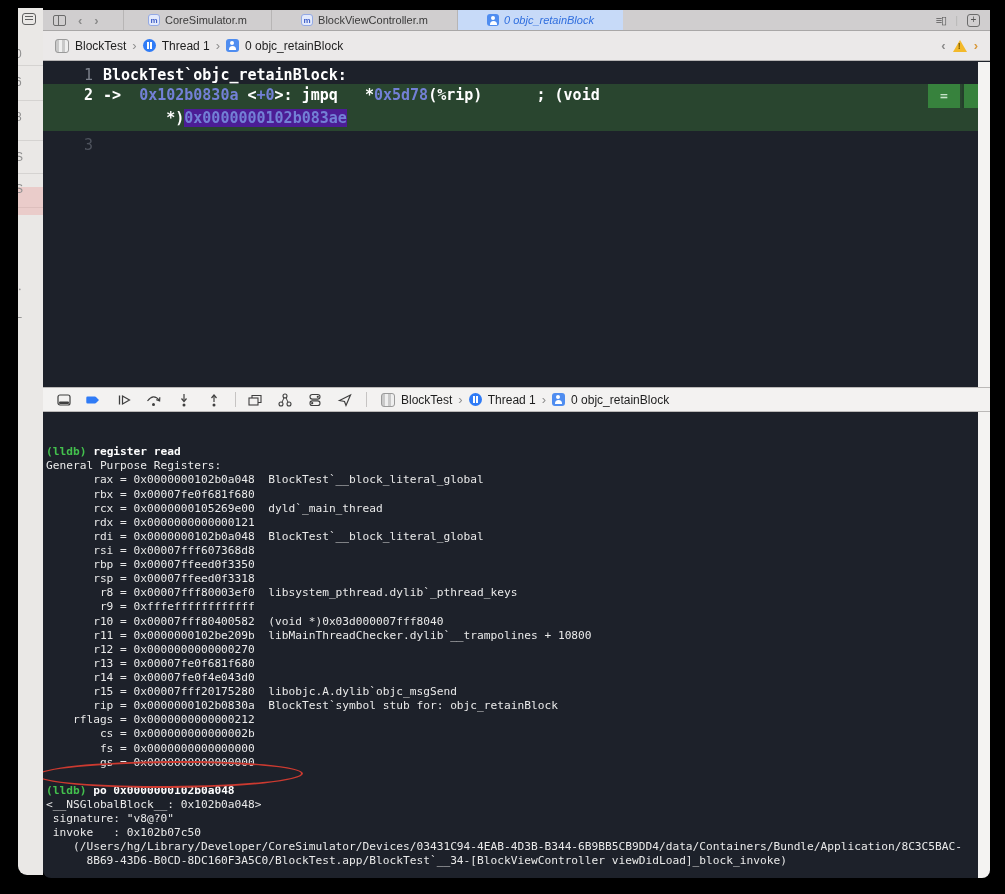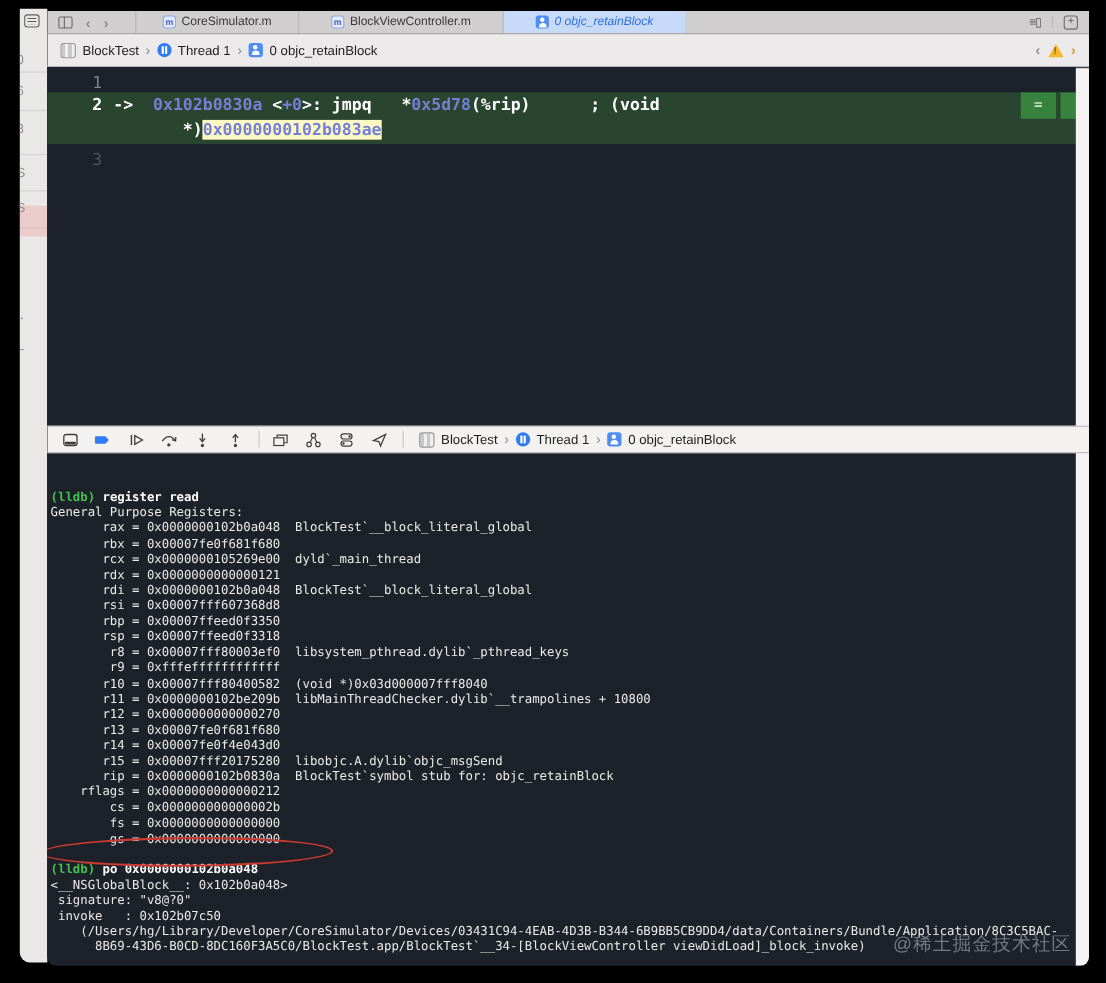--- a/index.html
+++ b/index.html
@@ -70,21 +70,21 @@
     font-family:"DejaVu Sans Mono","Liberation Mono",monospace; font-size:15px; font-weight:bold; }
   .hl { position:absolute; left:0; top:23px; width:100%; height:47px; background:#29452f; }
   .erow { position:absolute; left:0; width:100%; height:23px; line-height:23px; white-space:pre; }
   .gut { position:absolute; left:0; top:0; width:50px; text-align:right; }
   .code { position:absolute; left:60px; top:0; }
   .gray1 { color:#7c818b; font-weight:normal; }
   .gray2 { color:#4e535d; font-weight:normal; }
   .wt { color:#ffffff; }
   .w { color:#ffffff; }
   .addr { color:#7380d6; }
-  .sel { background:#fef9c3; }
+  .sel { background:#4c1d95; }
   .badge { position:absolute; top:23px; height:24px; background:#37823d; color:#c6e3c8;
     text-align:center; line-height:24px; font-size:13px; }
   .badge.b1 { right:18px; width:32px; }
   .badge.b2 { right:0; width:16px; border-left:2px solid #24402b; }
 
   
   .debugbar { position:relative; z-index:4; height:25px; background:#f3f2f1;
     border-top:1px solid #bbb9b8; border-bottom:1px solid #bbb9b8;
     display:flex; align-items:center; padding-left:12px; font-size:12px; color:#1e1e1e; }
   .dbtn { width:17px; height:17px; margin-right:13px; flex:none; display:flex;
@@ -173,20 +173,21 @@
       <span class="warn-tri"></span>
       <span class="nav-ch" style="color:#d8993a">›</span>
     </div>
   </div>
 
   <div class="editor">
     <div class="hl"></div>
 
     <div class="erow" style="top:3px">
       <span class="gut gray1">1</span>
+      <span class="code wt">BlockTest`objc_retainBlock:</span>
     </div>
 
     <div class="erow" style="top:23px">
       <span class="gut wt">2</span>
       <span class="code"><span class="w">-&gt;  </span><span class="addr">0x102b0830a</span><span class="w"> &lt;</span><span class="addr">+0</span><span class="w">&gt;: </span><span class="w">jmpq   </span><span class="w">*</span><span class="addr">0x5d78</span><span class="w">(%rip)</span><span class="w">      </span><span class="w">; (void</span></span>
     </div>
     <div class="erow" style="top:46px">
       <span class="code"><span class="w">       *)</span><span class="addr sel">0x0000000102b083ae</span></span>
     </div>
 
@@ -277,14 +278,13 @@
       <span>0 objc_retainBlock</span>
     </div>
   </div>
 
   <div class="console">
     <div><div class="cline"><span class="prompt">(lldb)</span><span class="cmd"> register read</span></div><div class="cline">General Purpose Registers:</div><div class="cline">       rax = 0x0000000102b0a048  BlockTest`__block_literal_global</div><div class="cline">       rbx = 0x00007fe0f681f680</div><div class="cline">       rcx = 0x0000000105269e00  dyld`_main_thread</div><div class="cline">       rdx = 0x0000000000000121</div><div class="cline">       rdi = 0x0000000102b0a048  BlockTest`__block_literal_global</div><div class="cline">       rsi = 0x00007fff607368d8</div><div class="cline">       rbp = 0x00007ffeed0f3350</div><div class="cline">       rsp = 0x00007ffeed0f3318</div><div class="cline">        r8 = 0x00007fff80003ef0  libsystem_pthread.dylib`_pthread_keys</div><div class="cline">        r9 = 0xfffeffffffffffff</div><div class="cline">       r10 = 0x00007fff80400582  (void *)0x03d000007fff8040</div><div class="cline">       r11 = 0x0000000102be209b  libMainThreadChecker.dylib`__trampolines + 10800</div><div class="cline">       r12 = 0x0000000000000270</div><div class="cline">       r13 = 0x00007fe0f681f680</div><div class="cline">       r14 = 0x00007fe0f4e043d0</div><div class="cline">       r15 = 0x00007fff20175280  libobjc.A.dylib`objc_msgSend</div><div class="cline">       rip = 0x0000000102b0830a  BlockTest`symbol stub for: objc_retainBlock</div><div class="cline">    rflags = 0x0000000000000212</div><div class="cline">        cs = 0x000000000000002b</div><div class="cline">        fs = 0x0000000000000000</div><div class="cline">        gs = 0x0000000000000000</div><div class="cline"> </div><div class="cline"><span class="prompt">(lldb)</span><span class="cmd"> po 0x0000000102b0a048</span></div><div class="cline">&lt;__NSGlobalBlock__: 0x102b0a048&gt;</div><div class="cline"> signature: "v8@?0"</div><div class="cline"> invoke   : 0x102b07c50</div><div class="cline">    (/Users/hg/Library/Developer/CoreSimulator/Devices/03431C94-4EAB-4D3B-B344-6B9BB5CB9DD4/data/Containers/Bundle/Application/8C3C5BAC-</div><div class="cline">      8B69-43D6-B0CD-8DC160F3A5C0/BlockTest.app/BlockTest`__34-[BlockViewController viewDidLoad]_block_invoke)</div><div class="cline"> </div></div>
   </div>
 
   <div class="right-strip"></div>
   <div class="red-ellipse"></div>
-  <div class="watermark">@稀土掘金技术社区</div>
 </div>
 
 </body></html>

